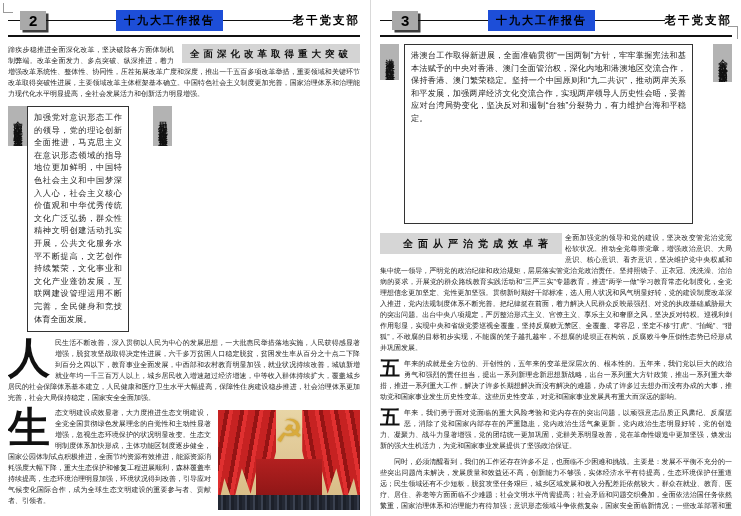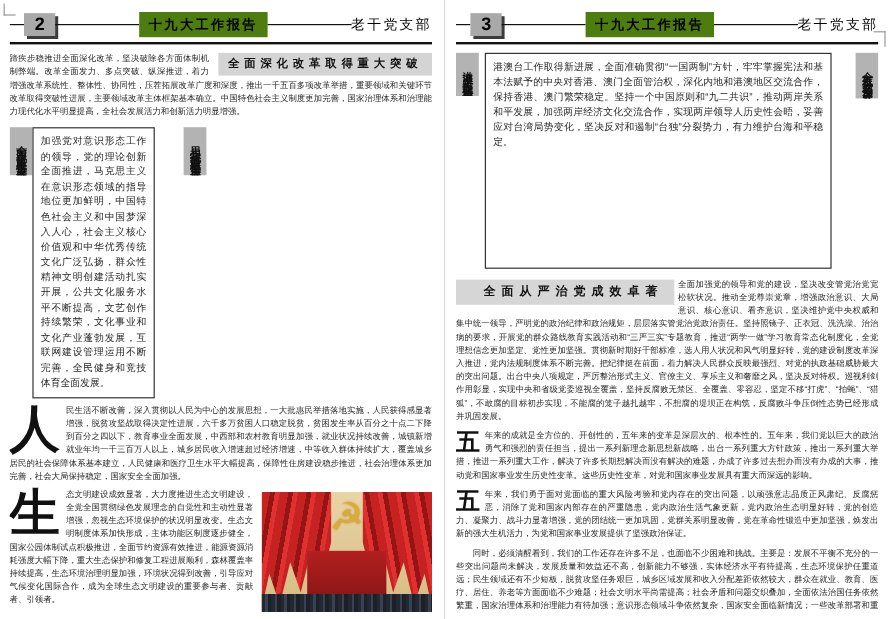--- a/index.html
+++ b/index.html
@@ -11,22 +11,22 @@
   .page{position:absolute;top:0;width:352px;height:510px;overflow:hidden;}
   .page-left{left:8px;}
   .page-right{left:380px;}
   
   .hd{display:flex;align-items:center;margin-top:9px;height:22px;}
   .hd .seg{border-top:1.5px solid #111;height:0;}
   .seg-a{width:12px;}
   .seg-b{flex:1;}
   .seg-c{flex:1;}
   .num-box{background:#a9a9a9;box-shadow:2.5px 2.5px 0 #3c3c3c;font-weight:bold;font-size:15px;line-height:17px;padding:1px 9px;color:#000;}
-  .title-box{background:#4d7c0f;font-weight:bold;font-size:11px;letter-spacing:2px;padding:3px 8px;white-space:nowrap;color:#000;}
-  .org{font-weight:normal;font-size:11.5px;letter-spacing:2px;white-space:nowrap;color:#000;}
+  .title-box{background:#1d4ed8;font-weight:bold;font-size:11px;letter-spacing:2px;padding:3px 8px;white-space:nowrap;color:#000;}
+  .org{font-weight:bold;font-size:11.5px;letter-spacing:2px;white-space:nowrap;color:#000;}
   .thick-rule{border-top:2.5px solid #111;margin-top:4px;}
   
   .txt{font-size:7px;line-height:11px;text-align:justify;color:#262626;}
   .txt-sm{font-size:8.2px;line-height:12.6px;text-align:justify;color:#262626;}
   .intro{margin-top:7px;}
   .headline-box{float:right;background:#d4d4d4;font-weight:bold;font-size:9.5px;letter-spacing:4px;padding:4px 8px;margin:0 0 3px 8px;white-space:nowrap;color:#111;}
   
   .row{display:flex;align-items:flex-start;margin-top:7px;}
   .vlabel{writing-mode:vertical-rl;text-orientation:upright;background:#b3b3b3;color:#111;font-weight:bold;font-size:9px;letter-spacing:2px;padding:8px 3px;flex:0 0 auto;max-height:150px;overflow:hidden;}
   .bbox{border:1px solid #333;background:#fff;padding:5px 6px;overflow:hidden;}

